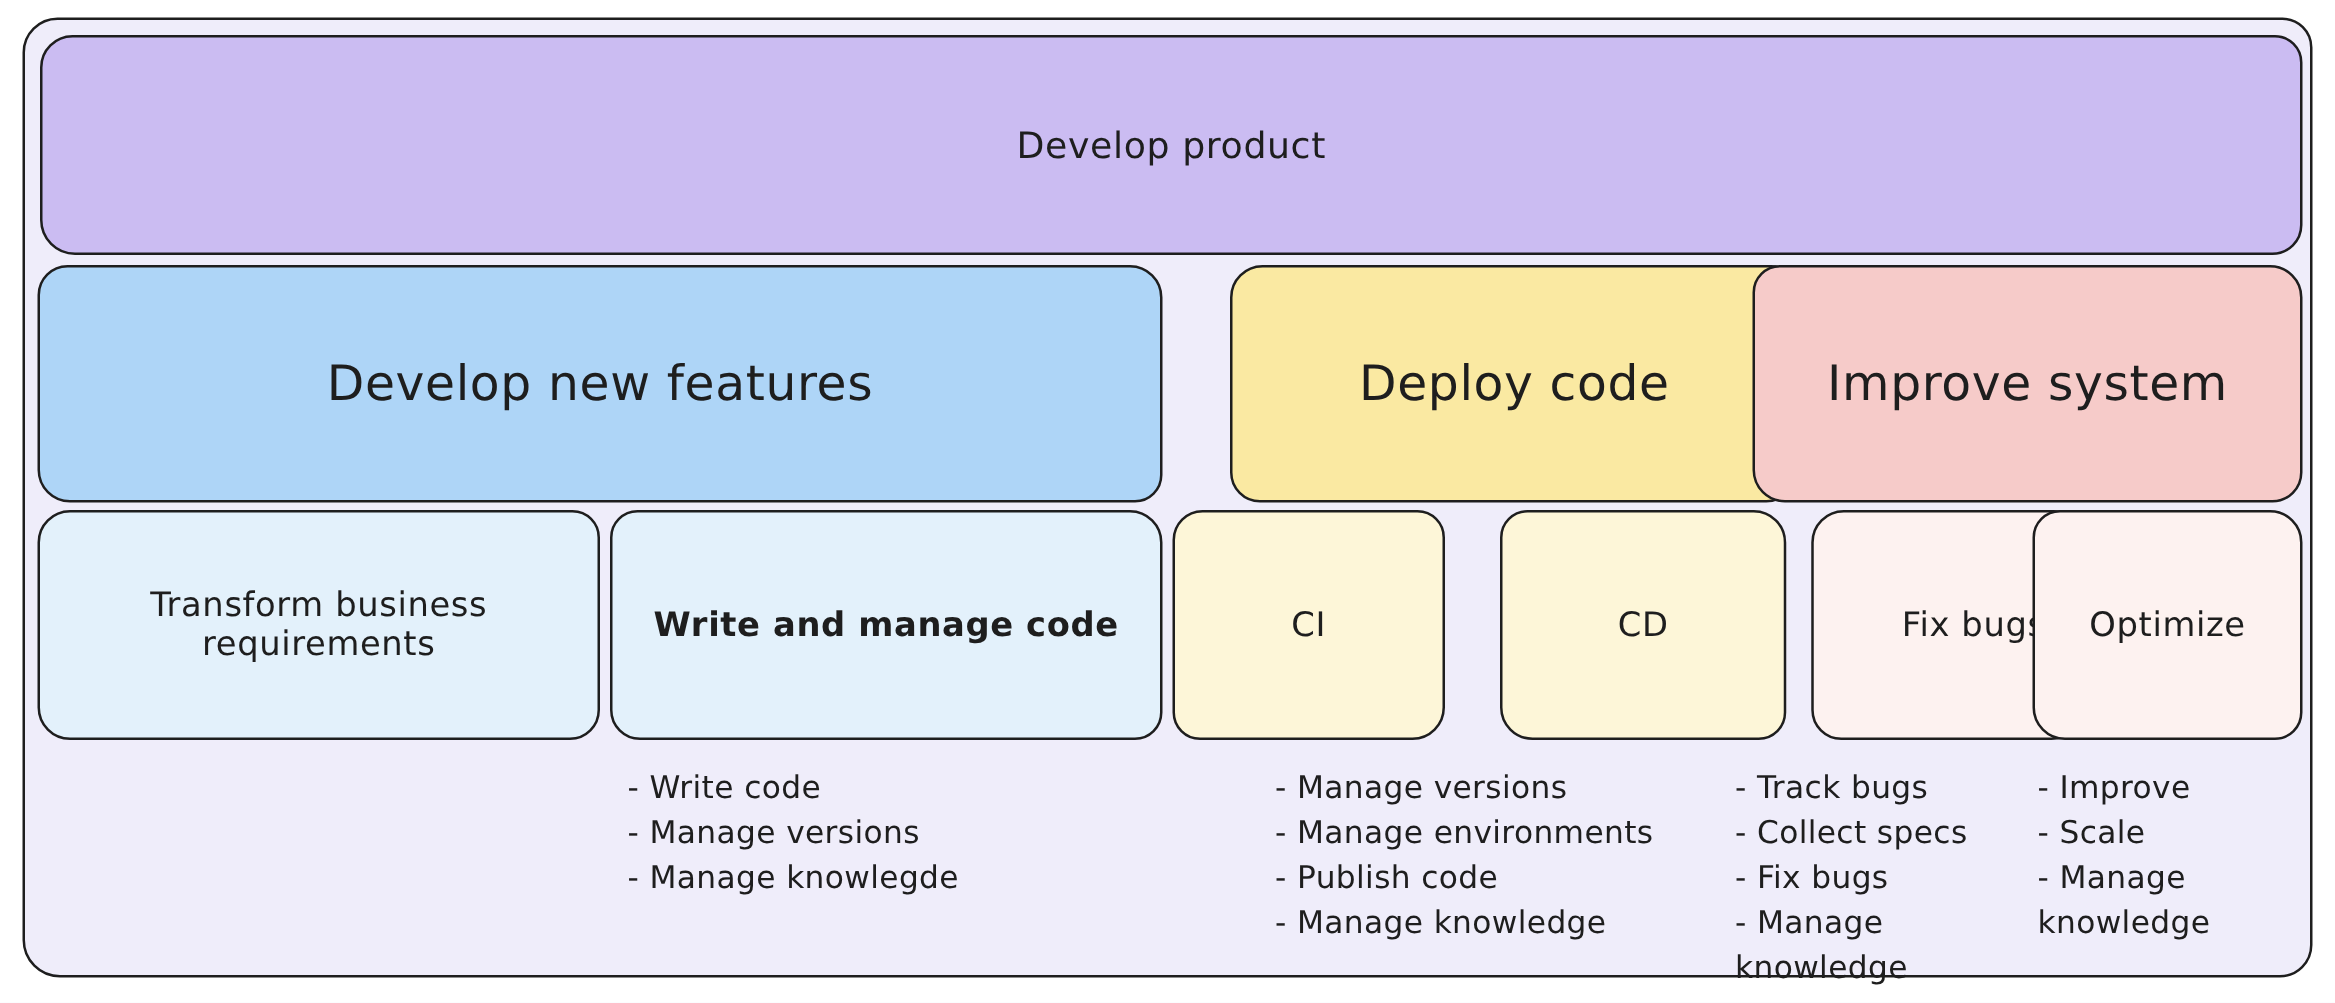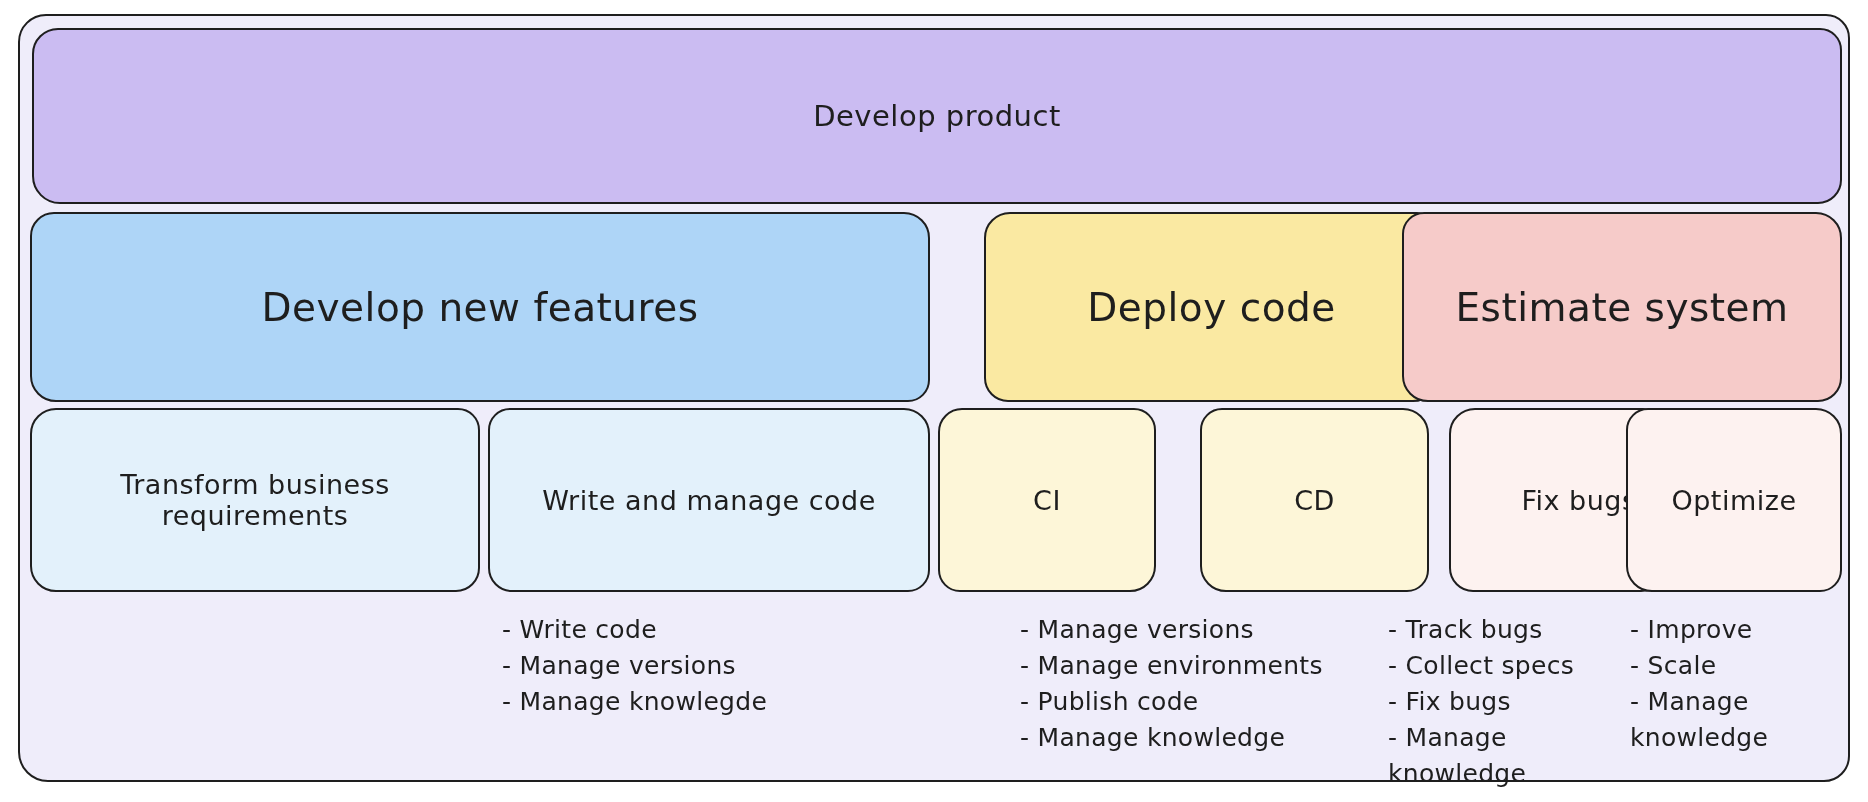--- a/index.html
+++ b/index.html
@@ -64,20 +64,21 @@
   .row3 { top: 392px; height: 184px; font-size: 27px; }
   .n-tbr {
     left: 10px; width: 450px;
     background: #e3f1fb;
     border-radius: 26px 22px 24px 26px;
   }
   .n-wmc {
     left: 468px; width: 442px;
     background: #e3f1fb;
     border-radius: 22px 26px 22px 24px;
+    font-weight: bold;
   }
   .n-ci {
     left: 918px; width: 218px;
     background: #fdf6d8;
     border-radius: 24px 22px 26px 22px;
   }
   .n-cd {
     left: 1144px; width: 229px;
     background: #fdf6d8;
     border-radius: 22px 26px 22px 26px;
@@ -120,21 +121,21 @@
       <span class="lbl">Develop product</span>
     </div>
 
     <div class="node row2 n-features">
       <span class="lbl">Develop new features</span>
     </div>
     <div class="node row2 n-deploy">
       <span class="lbl">Deploy code</span>
     </div>
     <div class="node row2 n-improve">
-      <span class="lbl">Estimate system</span>
+      <span class="lbl">Improve system</span>
     </div>
 
     <div class="node row3 n-tbr">
       <span class="lbl">Transform business requirements</span>
     </div>
     <div class="node row3 n-wmc">
       <span class="lbl">Write and manage code</span>
     </div>
     <div class="node row3 n-ci">
       <span class="lbl">CI</span>

